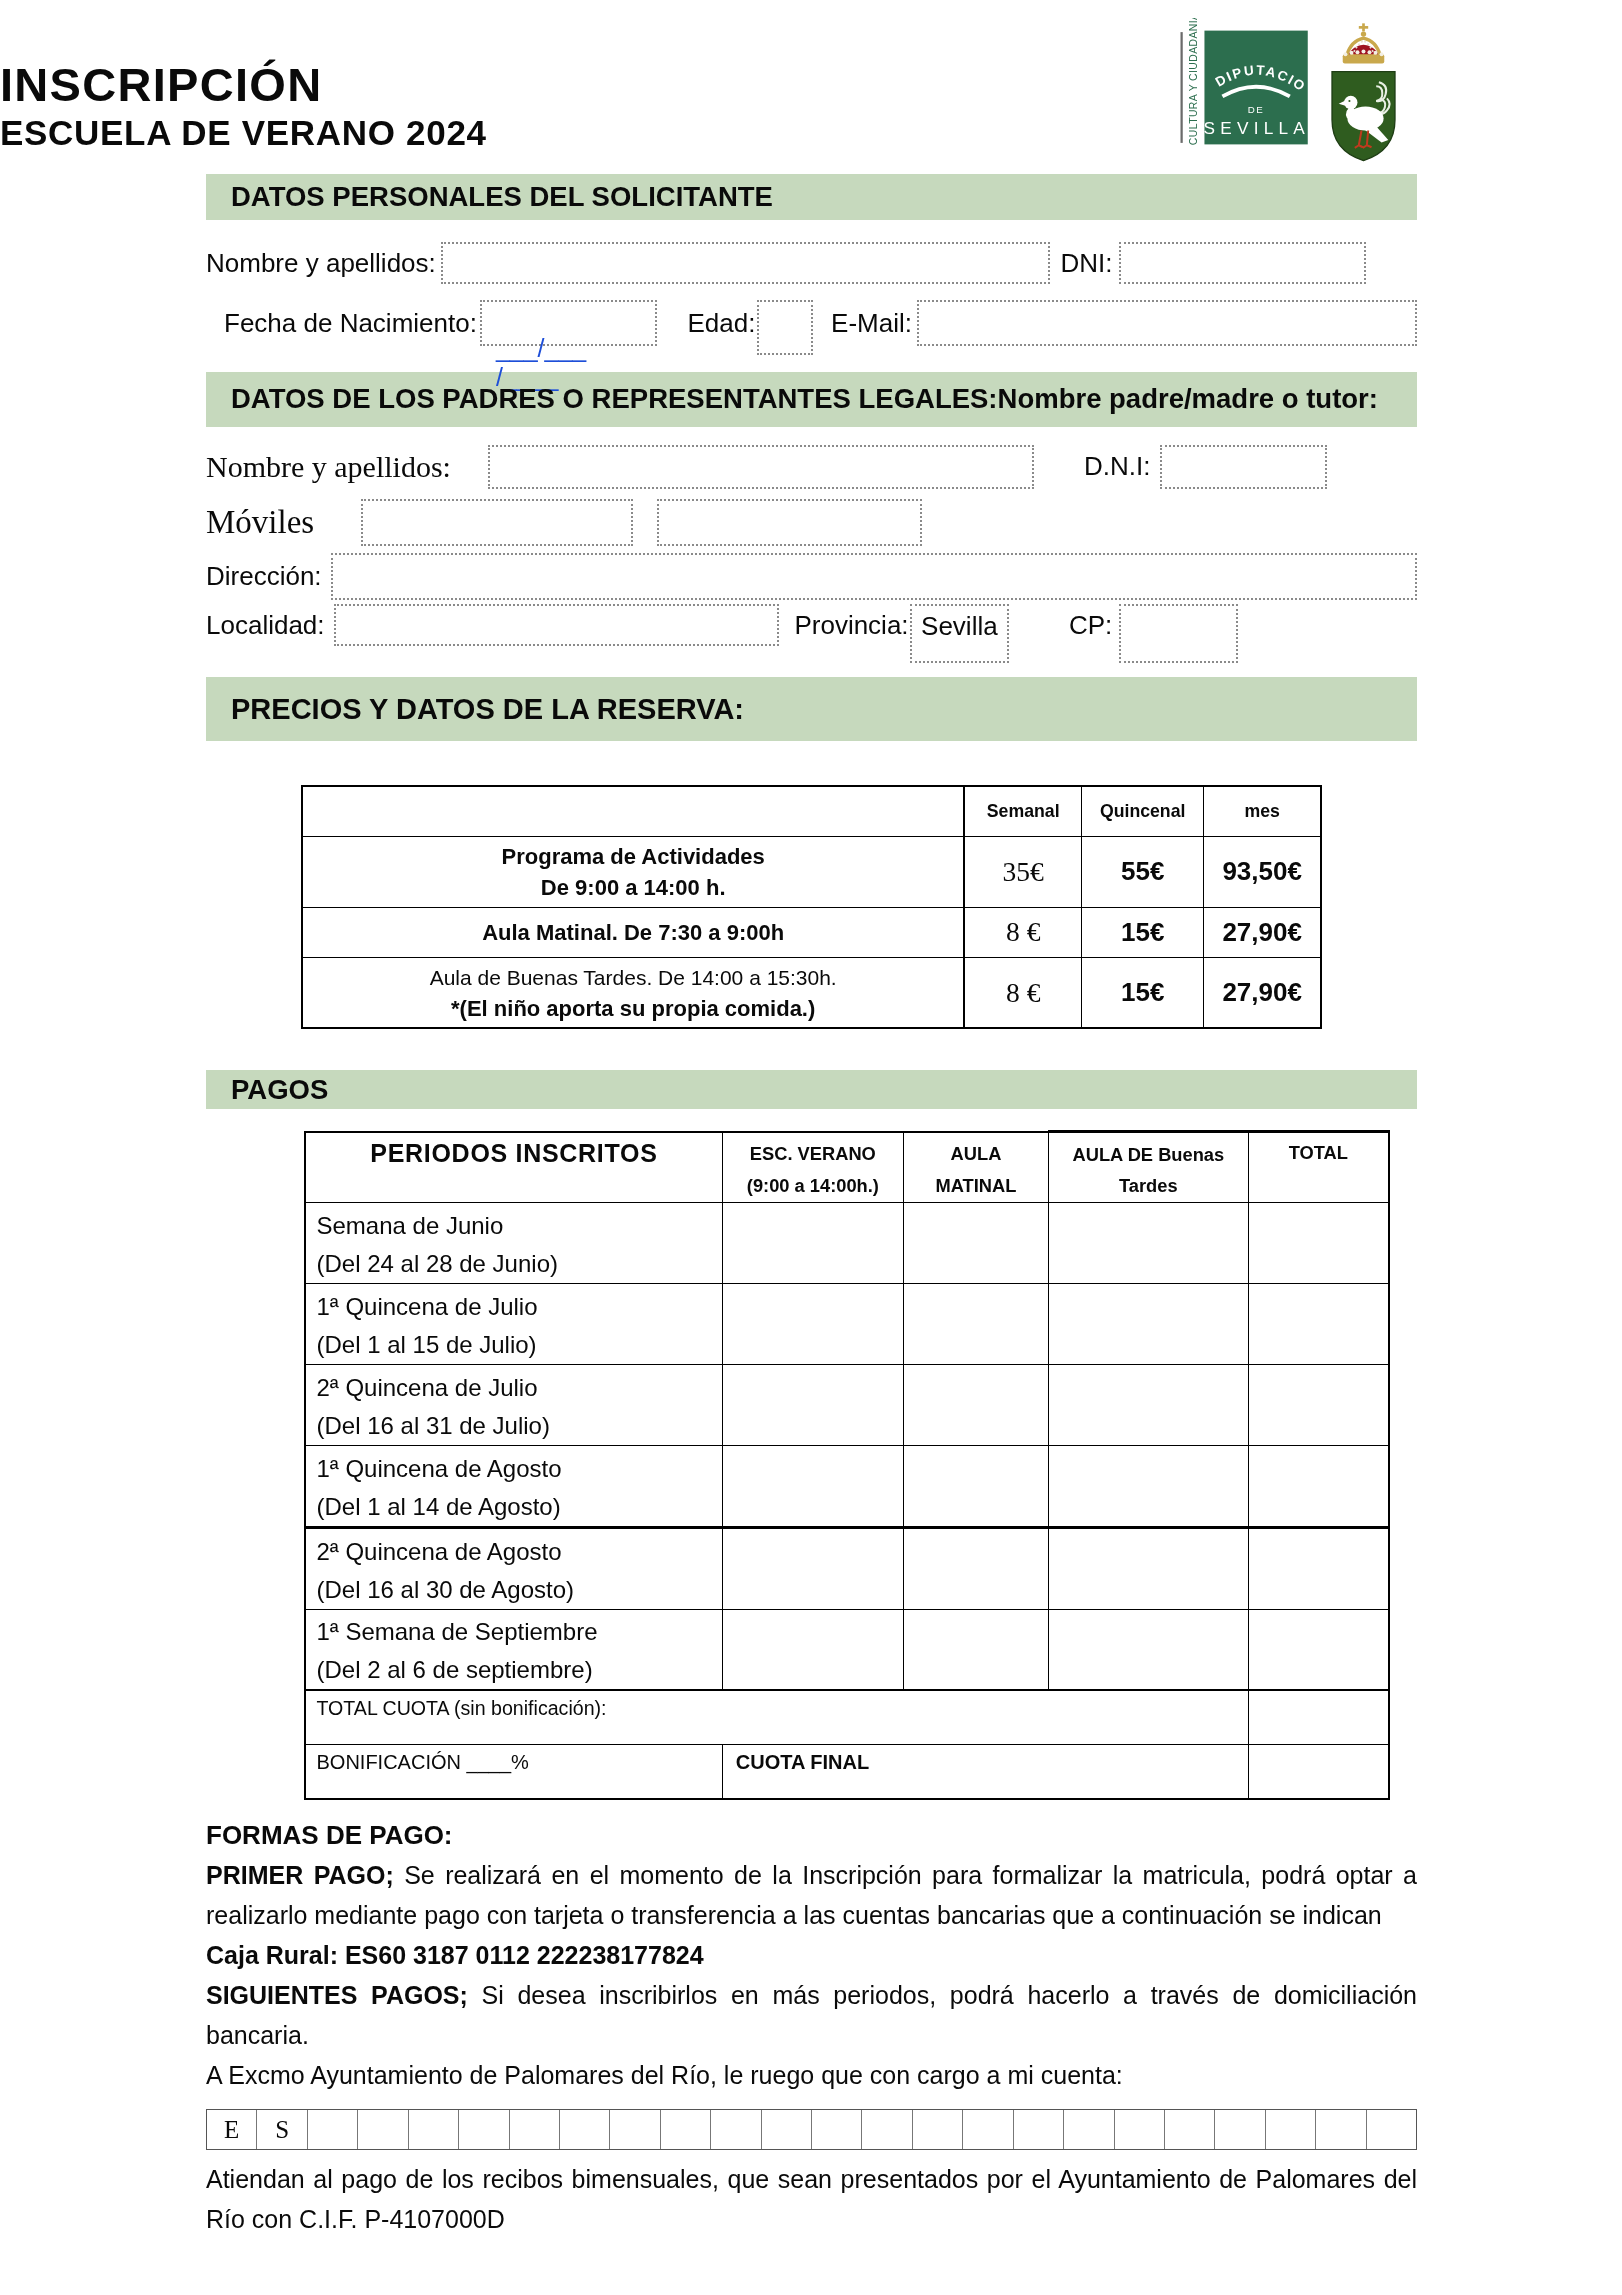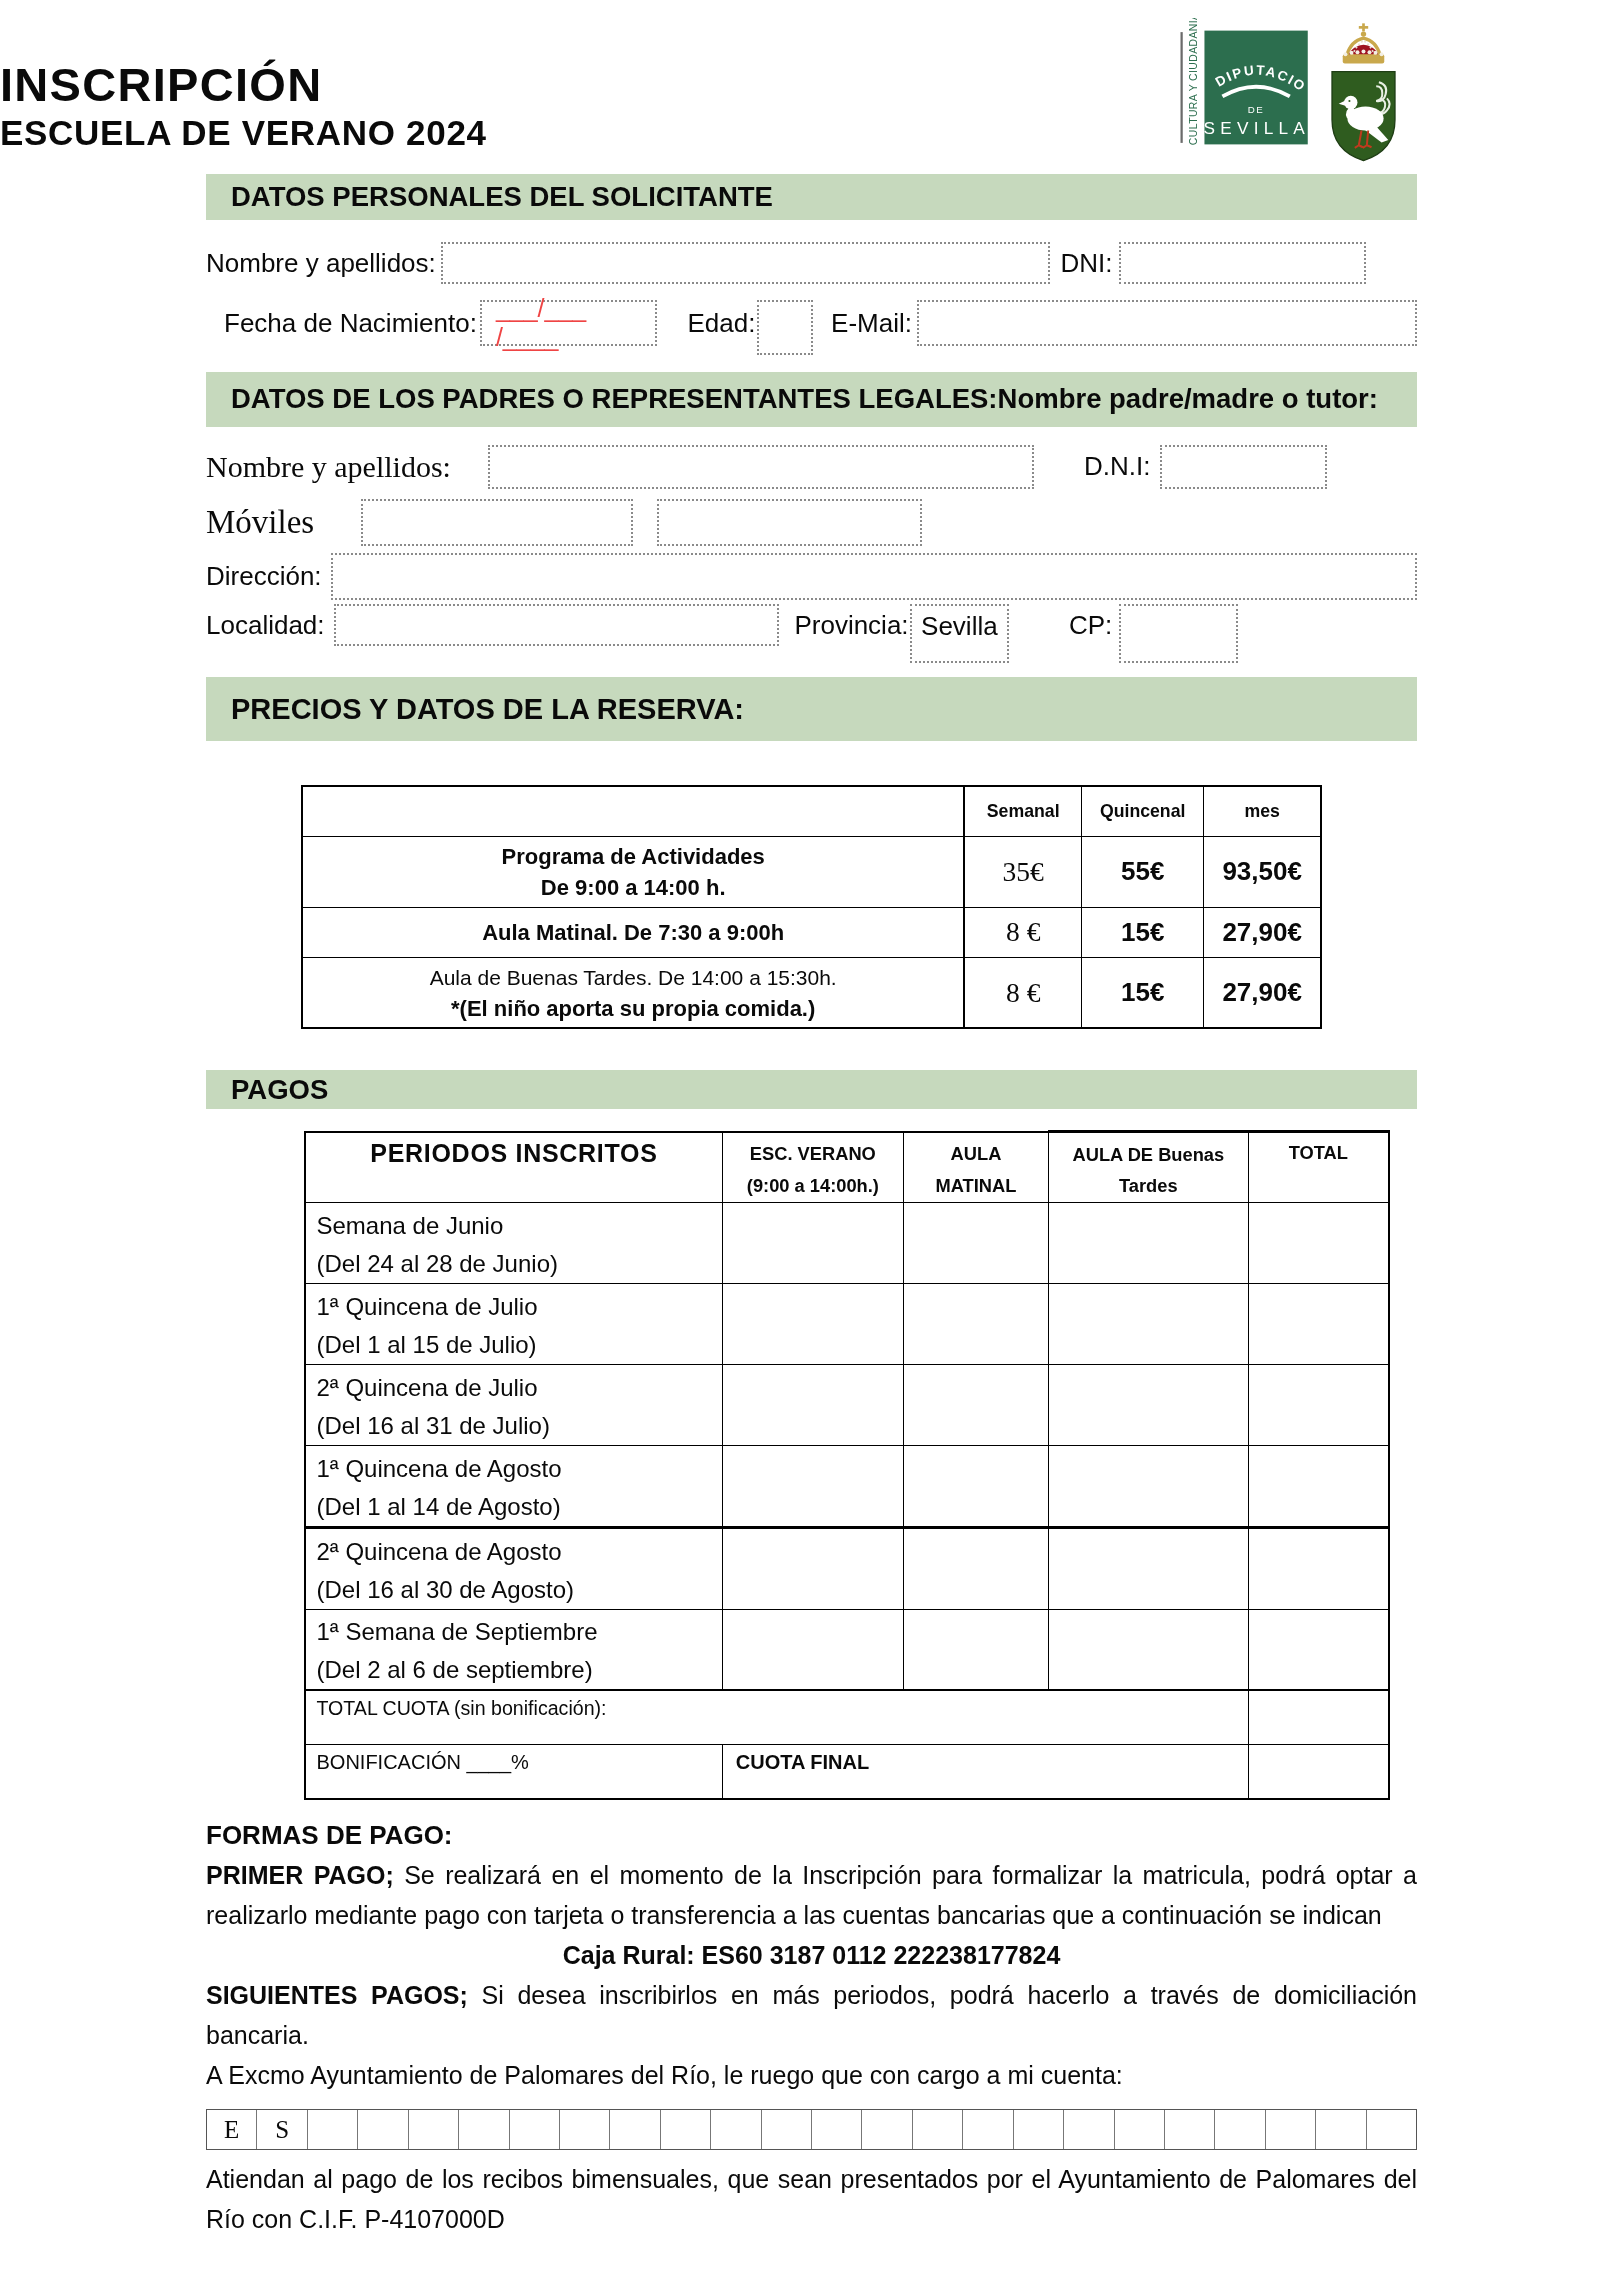--- a/index.html
+++ b/index.html
@@ -37,22 +37,22 @@
   .field-row { display: flex; align-items: center; }
   .flabel { font-size: 26px; white-space: nowrap; }
   .flabel-serif { font-family: "Liberation Serif", "DejaVu Serif", serif; font-size: 30px; white-space: nowrap; }
   .fbox {
     border: 2px dotted #8a8a8a;
     background: #fff;
     box-sizing: border-box;
     height: 42px;
   }
   .placeholder {
-    color: #ef4444; font-size: 25px; padding-left: 14.4px;
-    display: flex; align-items: center; height: 100%;
+    color: #1d4ed8; font-size: 25px; padding-left: 14.4px;
+    display: flex; align-items: center; height: 100%; margin-top: 40px;
   }
   .sevilla-val { font-size: 26px; padding-left: 9.2px; display: flex; align-items: flex-start; padding-top: 5.2px; }
 
   
   table { border-collapse: collapse; }
   .precios-table {
     margin: 44px 0 0 95px;
     width: 1021px;
     border: 2px solid #000;
     table-layout: fixed;
@@ -87,21 +87,21 @@
   .total-row td { border-top: 2.6px solid #000; }
   .total-label { font-size: 19.6px; padding: 5.2px 0 0 10.5px; text-align: left; font-weight: normal; }
   .bonif-row { height: 55px; }
   .bonif-label { font-size: 20px; padding: 6.5px 0 0 10.5px; text-align: left; font-weight: normal; }
   .cuota-final { font-size: 20px; font-weight: bold; padding: 6.5px 0 0 13px; text-align: left; }
 
   
   .formas { margin: 14.4px 206px 0; width: 1211px; font-size: 25px; line-height: 40px; }
   .formas p { margin: 0; text-align: justify; }
   .formas .heading { font-weight: bold; font-size: 26px; text-align: left; }
-  .formas .bold-line { font-weight: bold; text-align: center; }
+  .formas .bold-line { font-weight: bold; text-align: left; }
 
   .iban-row { display: flex; margin: 14.4px 206px 0; width: 1211px; height: 41px; border: 1.3px solid #555; box-sizing: border-box; }
   .iban-cell {
     flex: 1; border-right: 1.3px solid #777; box-sizing: border-box;
     display: flex; align-items: center; justify-content: center;
     font-family: "Liberation Serif", "DejaVu Serif", serif; font-size: 25px;
   }
   .iban-cell:last-child { border-right: none; }
 
   .sign-row { display: flex; margin: 56px 206px 0; width: 1211px; font-size: 26px; }

